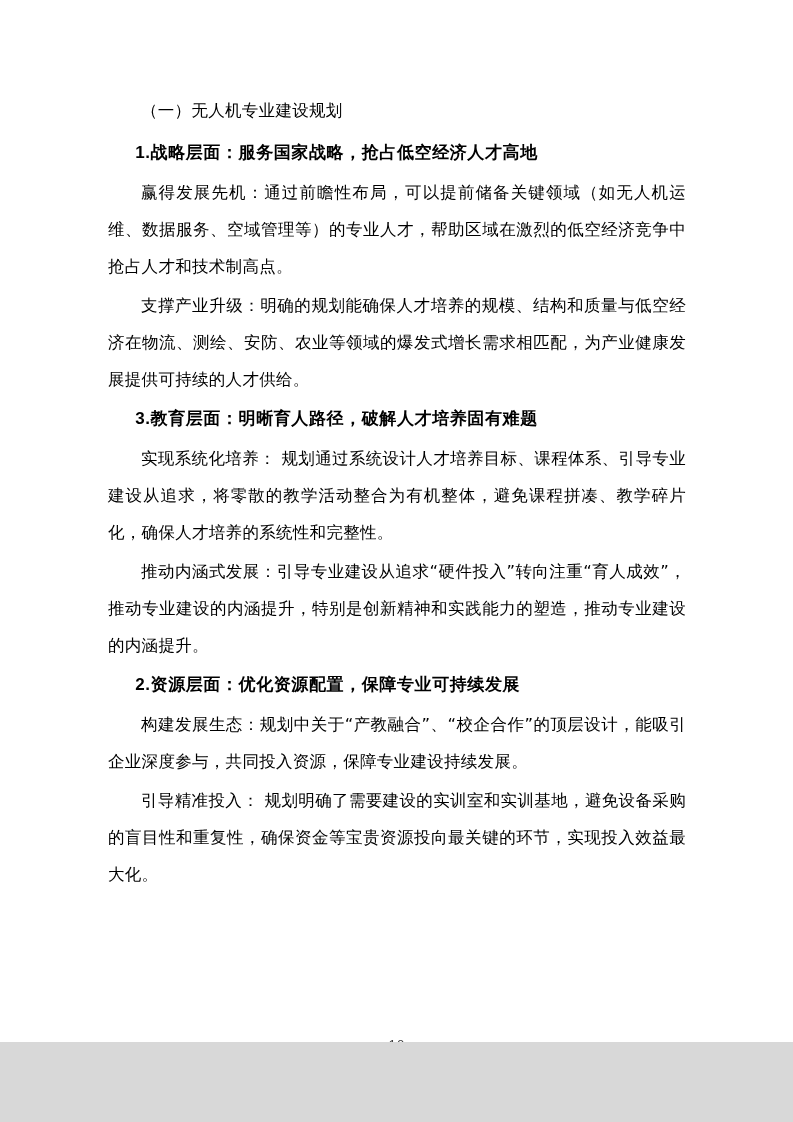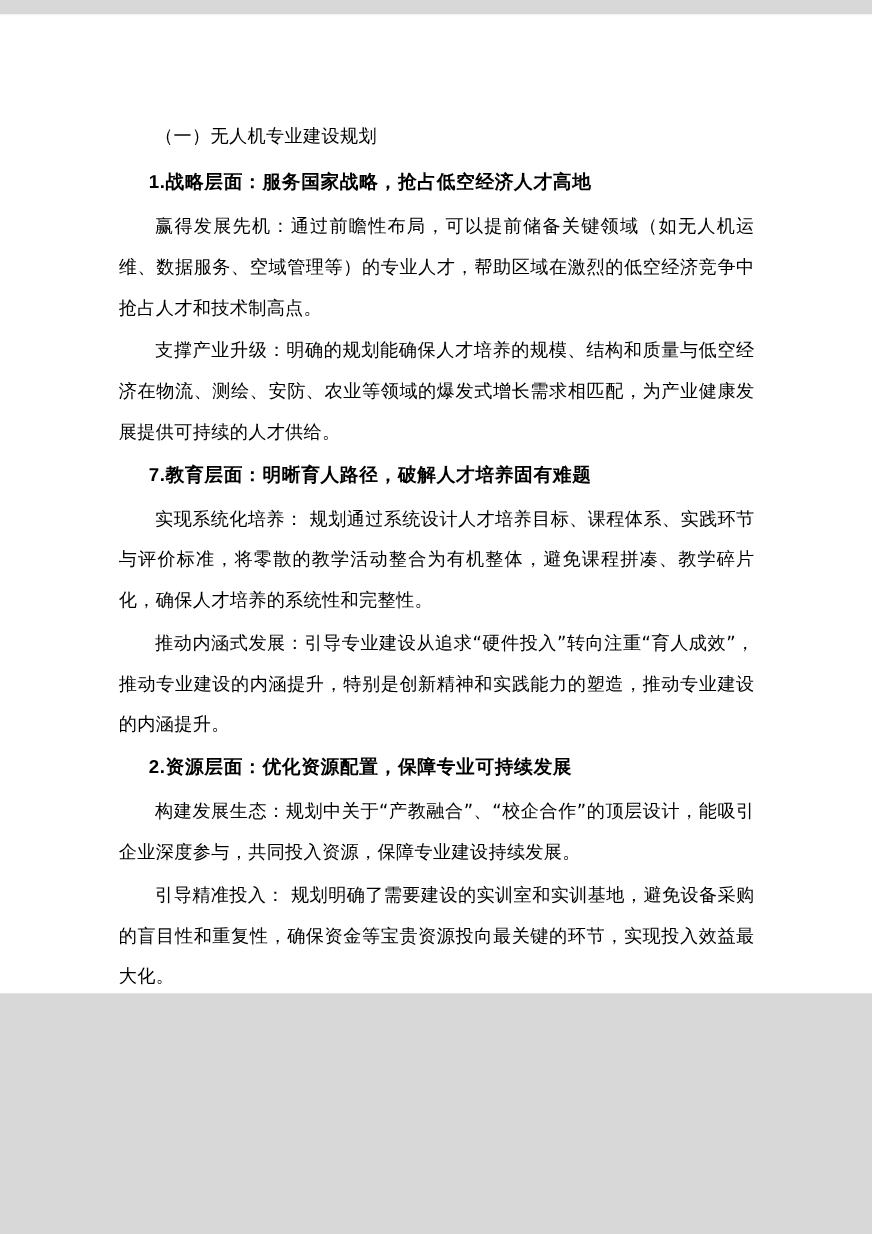--- a/index.html
+++ b/index.html
@@ -2,23 +2,23 @@
 <html><head>
 <meta charset="utf-8">
 <style>
   html, body {
     margin: 0;
     padding: 0;
     background: #d8d8d8;
   }
   .page {
     width: 793px;
-    height: 890px;
+    height: 1042px;
     background: #ffffff;
-    margin: 13px auto;
+    margin: 0 auto;
     position: relative;
     box-sizing: border-box;
     font-family: "DejaVu Sans", "Liberation Sans", sans-serif;
     color: #000000;
     overflow: hidden;
   }
   .content {
     position: absolute;
     left: 108px;
     top: 92px;
@@ -67,22 +67,22 @@
 
 <div class="page">
   <div class="content">
 
     <div class="h-top">（一）无人机专业建设规划</div>
 
     <div class="h-sub">1.战略层面：服务国家战略，抢占低空经济人才高地</div>
     <div class="para indent">赢得发展先机：通过前瞻性布局，可以提前储备关键领域（如无人机运维、数据服务、空域管理等）的专业人才，帮助区域在激烈的低空经济竞争中抢占人才和技术制高点。</div>
     <div class="para indent">支撑产业升级：明确的规划能确保人才培养的规模、结构和质量与低空经济在物流、测绘、安防、农业等领域的爆发式增长需求相匹配，为产业健康发展提供可持续的人才供给。</div>
 
-    <div class="h-sub">7.教育层面：明晰育人路径，破解人才培养固有难题</div>
-    <div class="para indent">实现系统化培养： 规划通过系统设计人才培养目标、课程体系、实践环节与评价标准，将零散的教学活动整合为有机整体，避免课程拼凑、教学碎片化，确保人才培养的系统性和完整性。</div>
+    <div class="h-sub">3.教育层面：明晰育人路径，破解人才培养固有难题</div>
+    <div class="para indent">实现系统化培养： 规划通过系统设计人才培养目标、课程体系、引导专业建设从追求，将零散的教学活动整合为有机整体，避免课程拼凑、教学碎片化，确保人才培养的系统性和完整性。</div>
     <div class="para indent">推动内涵式发展：引导专业建设从追求“硬件投入”转向注重“育人成效”，推动专业建设的内涵提升，特别是创新精神和实践能力的塑造，推动专业建设的内涵提升。</div>
 
     <div class="h-sub">2.资源层面：优化资源配置，保障专业可持续发展</div>
     <div class="para indent">构建发展生态：规划中关于“产教融合”、“校企合作”的顶层设计，能吸引企业深度参与，共同投入资源，保障专业建设持续发展。</div>
     <div class="para indent">引导精准投入： 规划明确了需要建设的实训室和实训基地，避免设备采购的盲目性和重复性，确保资金等宝贵资源投向最关键的环节，实现投入效益最大化。</div>
 
   </div>
 
   <div class="pagenum">10</div>
 </div>

